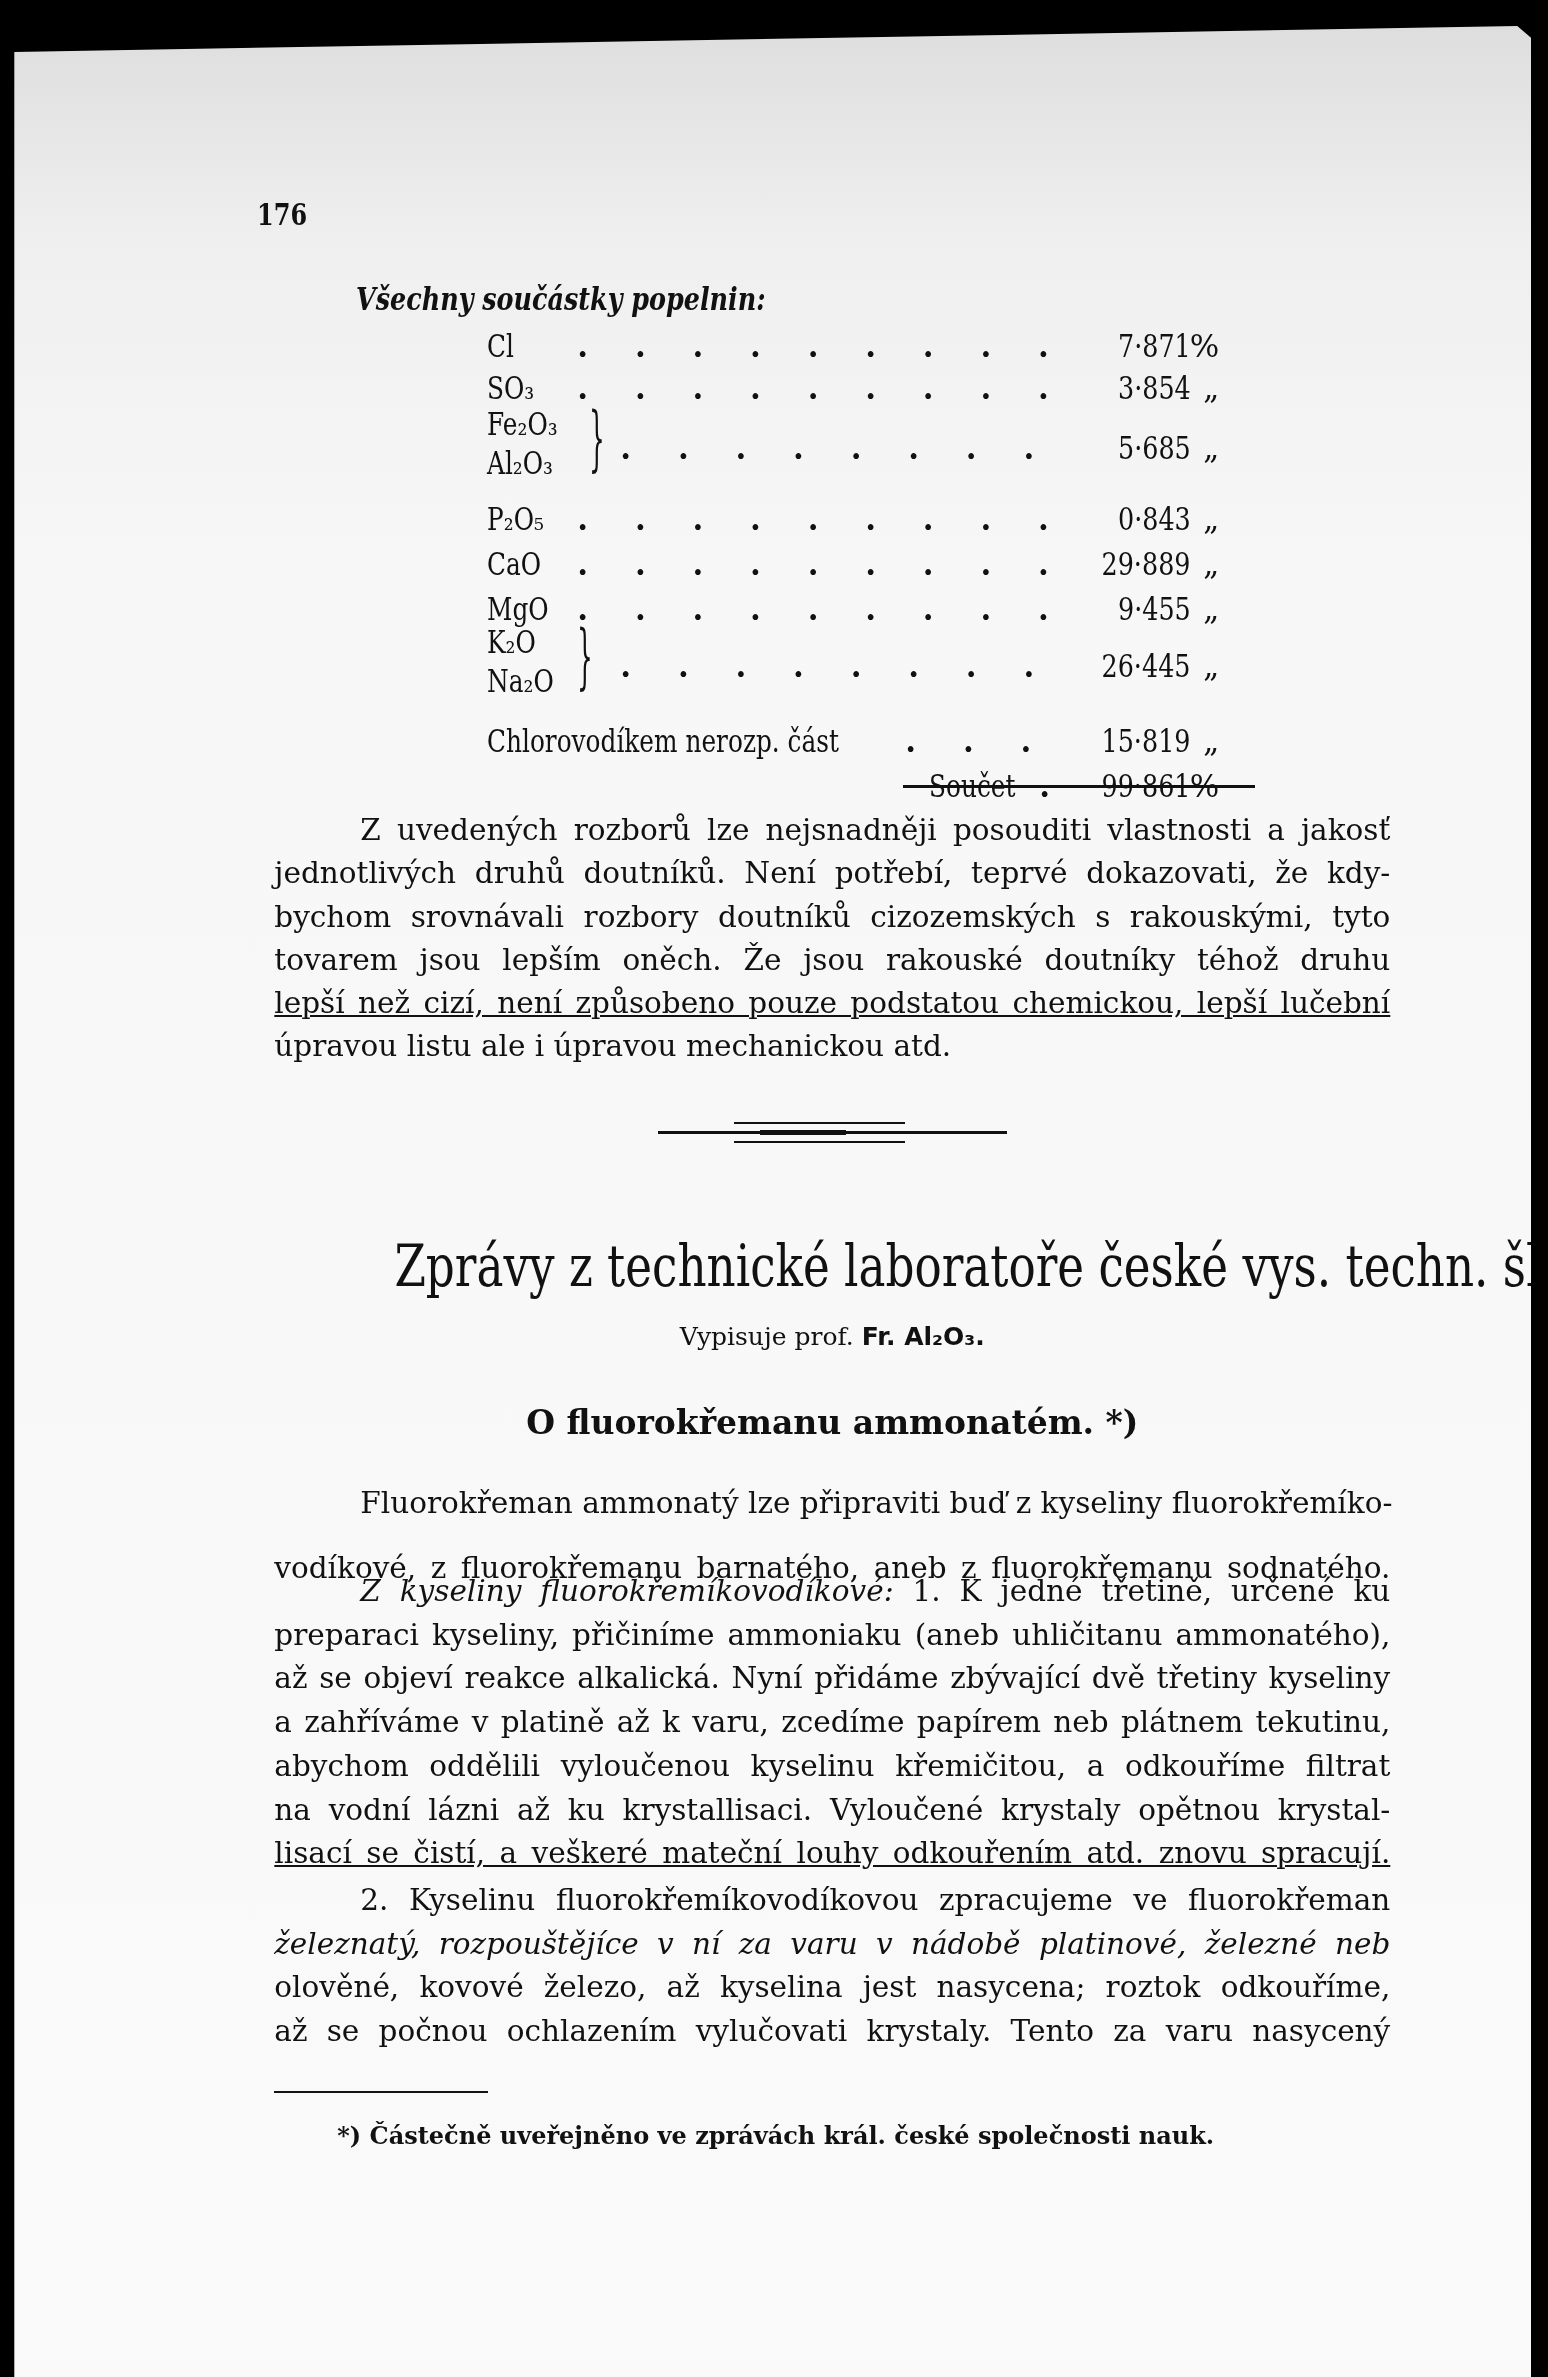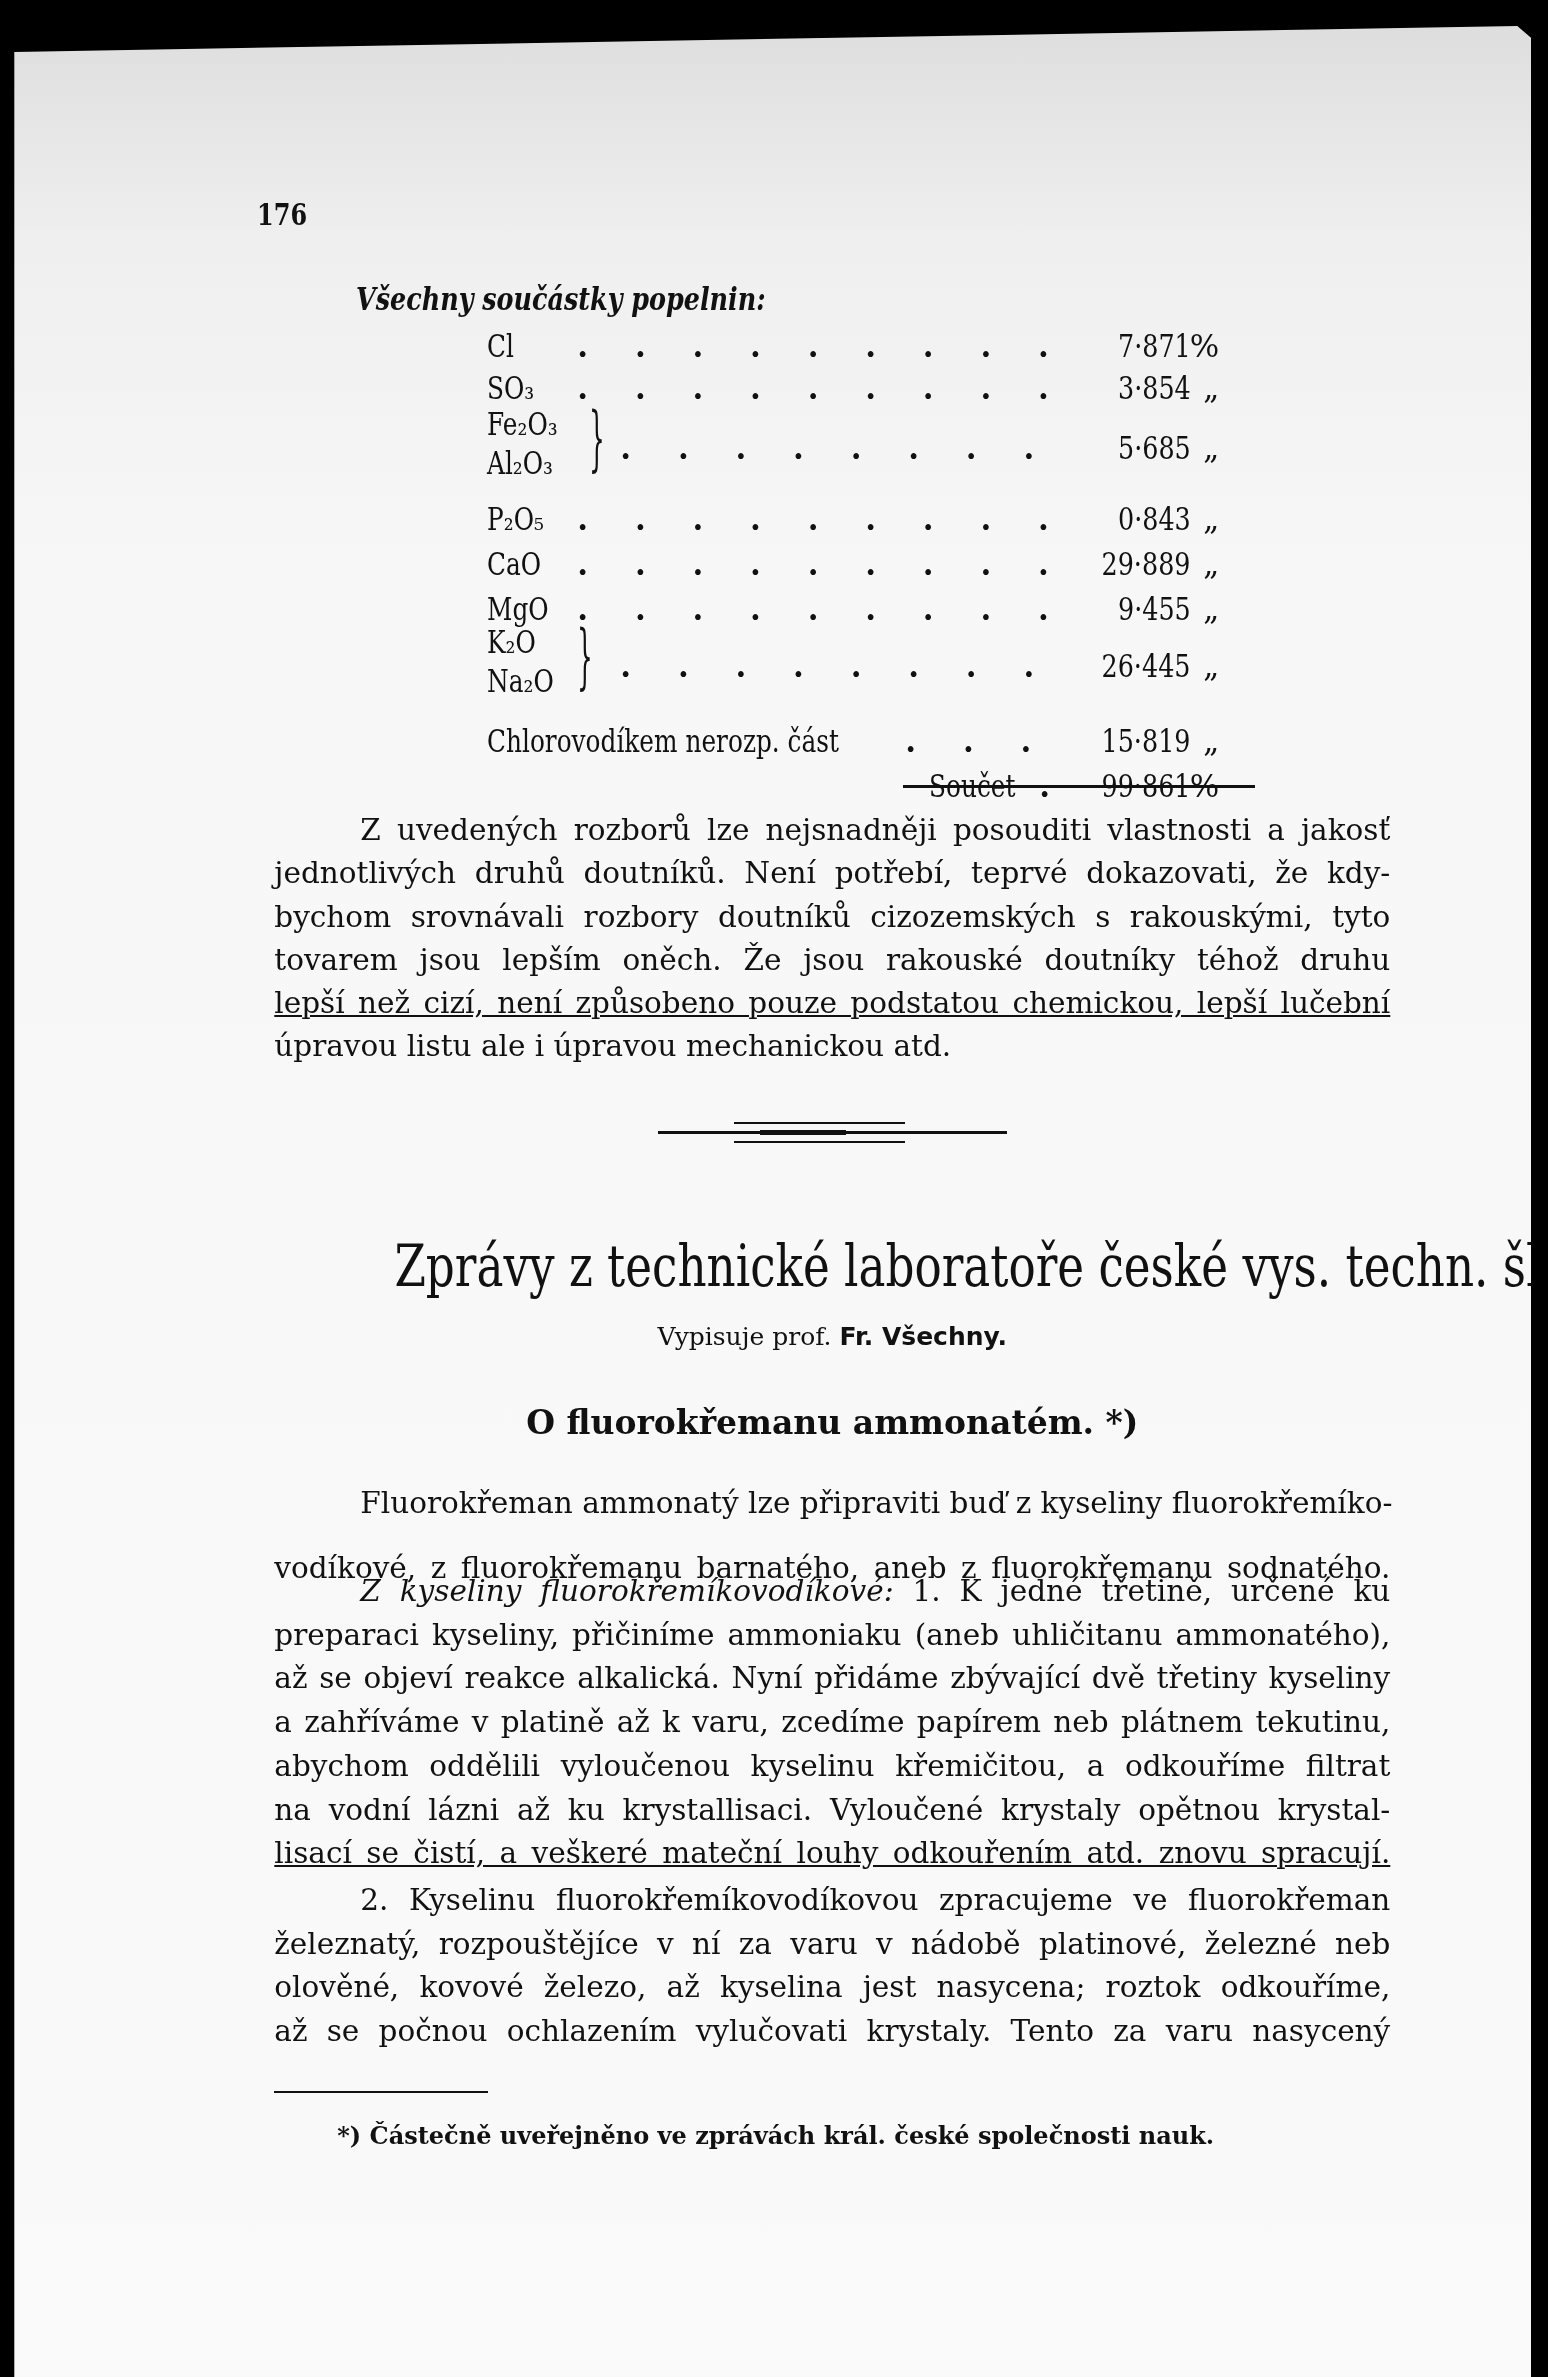--- a/index.html
+++ b/index.html
@@ -116,21 +116,21 @@
   <div class="sep" style="left:644px; top:1117px; width:349px; height:28.5px;">
     <div style="left:76px; top:4.8px; width:171px; height:2.4px;"></div>
     <div style="left:0; top:14.3px; width:349px; height:2.4px;"></div>
     <div style="left:102px; top:13.3px; width:86px; height:4.3px;"></div>
     <div style="left:76px; top:24px; width:171px; height:2.4px;"></div>
   </div>
 
   <div class="txt title">Zprávy z technické laboratoře české vys. techn. školy.</div>
   <div class="txt byline">
     <span>Vypisuje prof.</span>
-    <b>Fr. Všechny.</b>
+    <b>Fr. Al₂O₃.</b>
   </div>
   <div class="txt subhead">O fluorokřemanu ammonatém. *)</div>
 
   <div class="para" style="top:1486px;">
     <div class="line indent" style="top:0;">Fluorokřeman ammonatý lze připraviti buď z kyseliny fluorokřemíko-</div>
     <div class="line" style="top:44px;margin-top:21px;">vodíkové, z fluorokřemanu barnatého, aneb z fluorokřemanu sodnatého.</div>
   </div>
 
   <div class="para" style="top:1574px;">
     <div class="line indent" style="top:0;">
@@ -140,21 +140,21 @@
     <div class="line" style="top:44px;">preparaci kyseliny, přičiníme ammoniaku (aneb uhličitanu ammonatého),</div>
     <div class="line" style="top:87px;">až se objeví reakce alkalická. Nyní přidáme zbývající dvě třetiny kyseliny</div>
     <div class="line" style="top:131px;">a zahříváme v platině až k varu, zcedíme papírem neb plátnem tekutinu,</div>
     <div class="line" style="top:175px;">abychom oddělili vyloučenou kyselinu křemičitou, a odkouříme filtrat</div>
     <div class="line" style="top:219px;">na vodní lázni až ku krystallisaci. Vyloučené krystaly opětnou krystal-</div>
     <div class="line" style="top:262px;text-decoration:underline;">lisací se čistí, a veškeré mateční louhy odkouřením atd. znovu spracují.</div>
   </div>
 
   <div class="para" style="top:1883px;">
     <div class="line indent" style="top:0;">2. Kyselinu fluorokřemíkovodíkovou zpracujeme ve fluorokřeman</div>
-    <div class="line" style="top:44px;">železnatý, rozpouštějíce v ní za varu v nádobě platinové, železné neb</div>
+    <div class="line" style="top:44px;font-style:italic;">železnatý, rozpouštějíce v ní za varu v nádobě platinové, železné neb</div>
     <div class="line" style="top:87px;">olověné, kovové železo, až kyselina jest nasycena; roztok odkouříme,</div>
     <div class="line" style="top:131px;">až se počnou ochlazením vylučovati krystaly. Tento za varu nasycený</div>
   </div>
 
   <div class="fn-rule"></div>
   <div class="txt footnote">*) Částečně uveřejněno ve zprávách král. české společnosti nauk.</div>
 
 </div>
 
 

